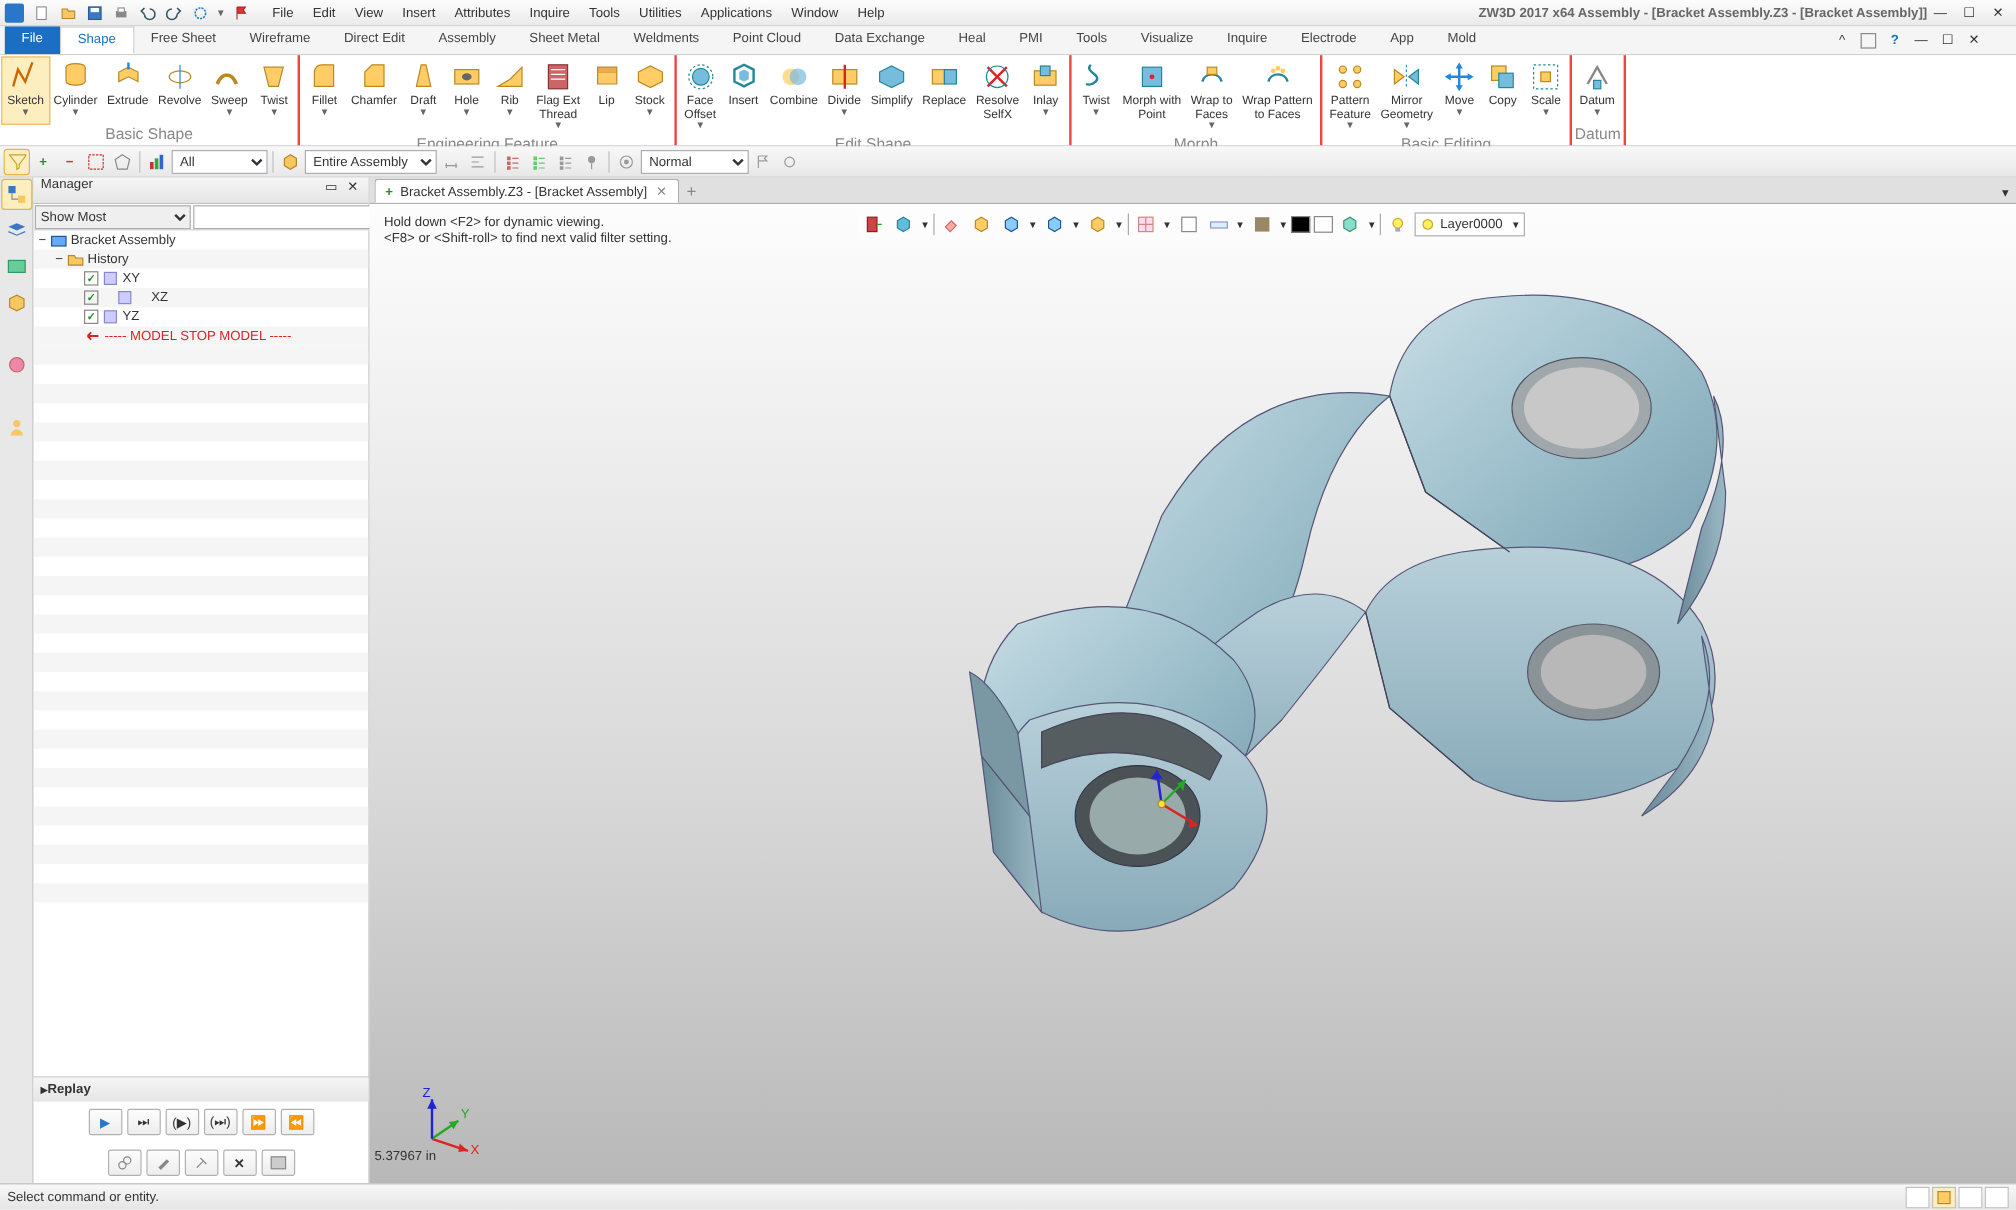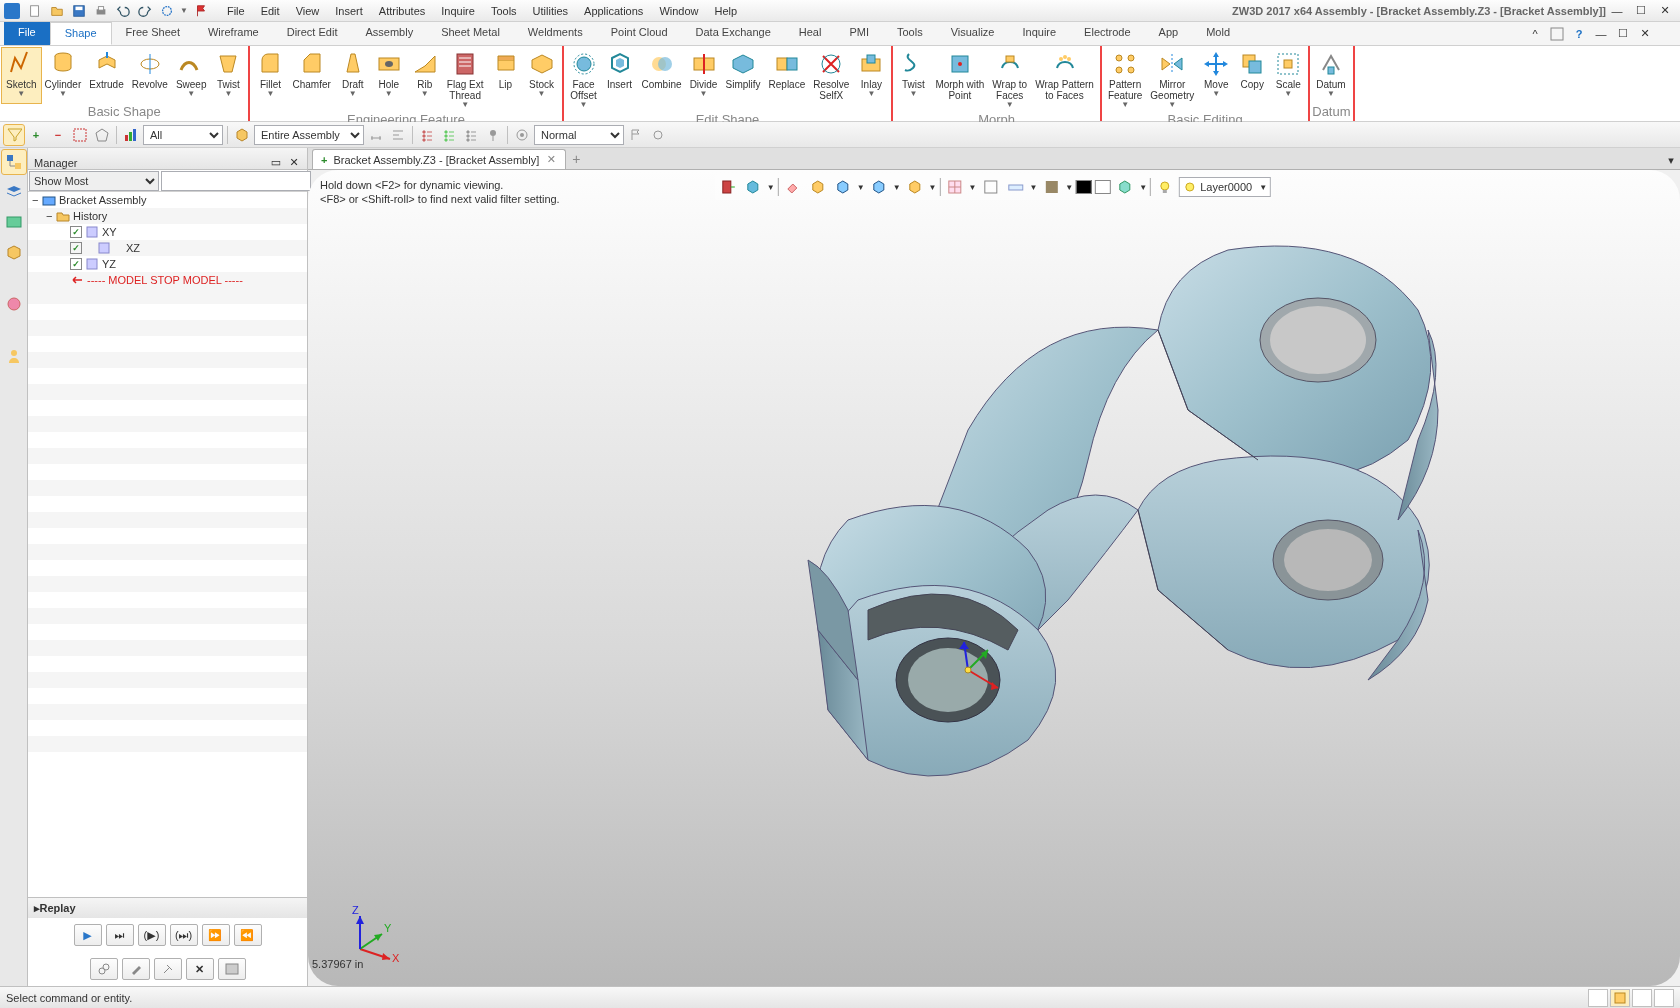--- a/index.html
+++ b/index.html
@@ -33,21 +33,21 @@
 .rbtn .rdrop{font-size:8px;color:#666;line-height:8px;}
 .filterbar{height:26px;background:linear-gradient(#f8f8f8,#e8e8e8);border-bottom:1px solid #d0d0d0;display:flex;align-items:center;padding:0 4px;gap:2px;}
 .filterbar .fbtn{width:20px;height:20px;display:flex;align-items:center;justify-content:center;cursor:pointer;border-radius:2px;}
 .filterbar select,.filterbar .fsel{height:20px;border:1px solid #abadb3;background:#fff;font-size:11px;padding:0 2px;}
 .filterbar .fsep{width:1px;height:18px;background:#c0c0c0;margin:0 2px;}
 .mainarea{flex:1;display:flex;overflow:hidden;}
 .sidebar-left{width:28px;background:#e8e8e8;border-right:1px solid #c0c0c0;display:flex;flex-direction:column;align-items:center;padding-top:2px;gap:2px;}
 .sidebar-left .sbtn{width:24px;height:24px;display:flex;align-items:center;justify-content:center;cursor:pointer;border-radius:2px;margin-bottom:4px;}
 .sidebar-left .sbtn.active{background:#fdeebf;outline:1px solid #e8b44d;}
 .manager{width:280px;background:#fff;border-right:1px solid #c0c0c0;display:flex;flex-direction:column;}
-.manager .mheader{height:22px;background:linear-gradient(#f5f5f5,#e5e5e5);border-bottom:1px solid #c0c0c0;display:flex;align-items:flex-end;padding:0 6px;font-size:11px;color:#555;}
+.manager .mheader{height:22px;background:linear-gradient(#f5f5f5,#e5e5e5);border-bottom:1px solid #c0c0c0;display:flex;align-items:flex-start;padding:0 6px;font-size:11px;color:#555;}
 .manager .mheader .mspacer{flex:1;}
 .manager .mheader .mhbtn{width:14px;height:14px;cursor:pointer;margin-left:4px;display:flex;align-items:center;justify-content:center;}
 .manager .mtoolbar{height:22px;border-bottom:1px solid #d0d0d0;display:flex;}
 .manager .mtoolbar select{flex:0 0 130px;height:20px;border:1px solid #abadb3;margin:1px;font-size:11px;}
 .manager .mtoolbar input{flex:1;height:20px;border:1px solid #abadb3;margin:1px;font-size:11px;padding:0 3px;}
 .manager .tree{flex:1;overflow:auto;font-size:11px;}
 .manager .tree .trow{display:flex;align-items:center;height:16px;padding-left:4px;cursor:pointer;white-space:nowrap;}
 .manager .tree .trow.stripe{background:#f5f5f5;}
 .manager .tree .ticon{width:14px;height:14px;margin-right:3px;flex-shrink:0;}
 .manager .tree .chk{width:12px;height:12px;border:1px solid #888;margin-right:3px;display:flex;align-items:center;justify-content:center;flex-shrink:0;}
@@ -56,21 +56,21 @@
 .manager .replay .rheader{height:20px;background:linear-gradient(#f5f5f5,#e5e5e5);display:flex;align-items:center;padding:0 6px;font-weight:bold;cursor:pointer;}
 .manager .replay .rctrls{display:flex;justify-content:center;gap:4px;padding:6px;}
 .manager .replay .rctrls .rcbtn{width:28px;height:22px;border:1px solid #b0b0b0;background:linear-gradient(#fdfdfd,#ededed);display:flex;align-items:center;justify-content:center;cursor:pointer;border-radius:2px;}
 .viewport{flex:1;display:flex;flex-direction:column;position:relative;}
 .tabstrip{height:22px;background:#e0e0e0;border-bottom:1px solid #b0b0b0;display:flex;align-items:flex-end;padding-left:4px;}
 .tabstrip .vtab{height:20px;background:#fff;border:1px solid #b0b0b0;border-bottom:none;display:flex;align-items:center;padding:0 8px;gap:6px;border-radius:3px 3px 0 0;cursor:pointer;}
 .tabstrip .vtab .vclose{width:12px;height:12px;cursor:pointer;display:flex;align-items:center;justify-content:center;color:#888;}
 .tabstrip .vtadd{width:20px;height:20px;display:flex;align-items:center;justify-content:center;cursor:pointer;color:#888;font-size:14px;}
 .tabstrip .vtspacer{flex:1;}
 .tabstrip .vtdrop{width:18px;height:18px;cursor:pointer;display:flex;align-items:center;justify-content:center;}
-.canvas{flex:1;background:linear-gradient(#fdfdfd 0%,#d8d8d8 60%,#b8b8b8 100%);position:relative;overflow:hidden;border-radius:30px;}
+.canvas{flex:1;background:linear-gradient(#fdfdfd 0%,#d8d8d8 60%,#b8b8b8 100%);position:relative;overflow:hidden;}
 .canvas .hint{position:absolute;top:8px;left:12px;font-size:11px;color:#333;line-height:14px;}
 .canvas .vtoolbar{position:absolute;top:4px;left:50%;transform:translateX(-50%);display:flex;align-items:center;gap:3px;background:rgba(255,255,255,0.3);padding:2px;border-radius:3px;}
 .canvas .vtoolbar .vtbtn{width:22px;height:22px;display:flex;align-items:center;justify-content:center;cursor:pointer;border-radius:2px;}
 .canvas .vtoolbar .vtsep{width:1px;height:18px;background:#aaa;}
 .canvas .vtoolbar .vtsw{width:16px;height:14px;border:1px solid #888;}
 .canvas .vtoolbar .layersel{height:20px;border:1px solid #abadb3;background:#fff;padding:0 18px 0 4px;display:flex;align-items:center;gap:4px;position:relative;}
 .canvas .triad{position:absolute;bottom:22px;left:32px;width:60px;height:60px;}
 .canvas .measurement{position:absolute;bottom:16px;left:4px;font-size:11px;color:#333;}
 .canvas .model{position:absolute;top:40px;left:260px;width:910px;height:620px;}
 .statusbar{height:22px;background:linear-gradient(#f8f8f8,#e5e5e5);border-top:1px solid #c0c0c0;display:flex;align-items:center;padding:0 6px;font-size:11px;color:#555;}

